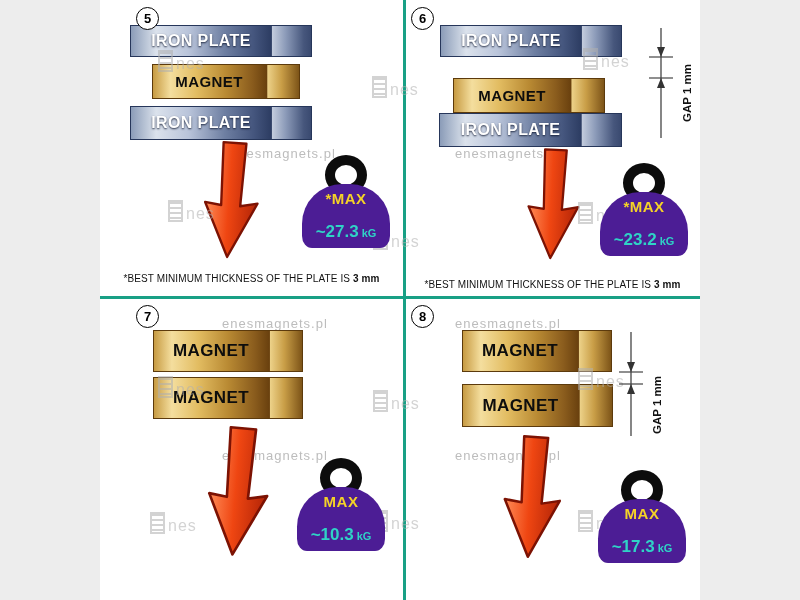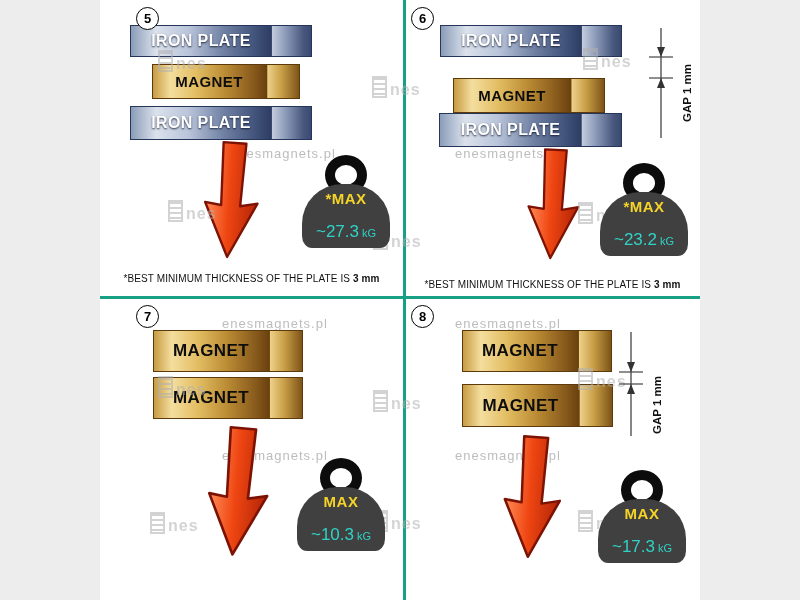--- a/index.html
+++ b/index.html
@@ -44,47 +44,47 @@
   .magnet.big{font-size:17px;}
 
   .arrow{position:absolute;z-index:2;overflow:visible;}
 
   .weight{position:absolute;width:88px;text-align:center;z-index:4;}
   .weight .ring{
     width:22px;height:20px;border:10px solid #0c0c0c;border-radius:50%;
     margin:0 auto;background:#fff;
   }
   .weight .wbody{
-    margin-top:-11px;position:relative;height:64px;background:#404040;
+    margin-top:-11px;position:relative;height:64px;background:#4c1d95;
     border-radius:46% 46% 10px 10px / 62% 62% 12px 12px;
     display:flex;flex-direction:column;justify-content:center;align-items:center;gap:15px;
   }
   .weight .wmax{color:#f5d327;font-weight:bold;font-size:15px;letter-spacing:.5px;}
-  .weight .wval{color:#2fd3c6;font-weight:normal;font-size:17px;}
+  .weight .wval{color:#2fd3c6;font-weight:bold;font-size:17px;}
   .weight .unit{font-size:11px;margin-left:3px;}
 
   .footnote{position:absolute;font-size:10px;color:#111;text-align:center;z-index:3;letter-spacing:.1px;}
   .footnote b{font-weight:bold;}
 
   .gap-dim{position:absolute;z-index:3;}
   .gap-label{
     position:absolute;z-index:3;white-space:nowrap;
     font-size:11.5px;font-weight:bold;color:#111;
     transform:rotate(-90deg);transform-origin:0 0;
   }
 
   .wm-text{
     position:absolute;color:#bdbdbd;font-size:13px;letter-spacing:1px;z-index:1;white-space:nowrap;
   }
   .enes{position:absolute;display:flex;align-items:flex-end;gap:3px;z-index:3;opacity:.55;}
   .enes .ebox{
     width:15px;height:22px;border:2px solid #b0b0b0;box-sizing:border-box;
     background:repeating-linear-gradient(180deg,#b0b0b0 0 2px,transparent 2px 5px);
   }
-  .enes .etxt{color:#b0b0b0;font-size:16px;font-weight:bold;line-height:1;letter-spacing:1px;}
+  .enes .etxt{color:#b0b0b0;font-size:16px;font-weight:normal;line-height:1;letter-spacing:1px;}
 </style>
 </head>
 <body>
 
 <svg width="0" height="0" style="position:absolute" aria-hidden="true">
   <defs>
     <linearGradient id="arrowGrad" x1="0" y1="0" x2="1" y2="0">
       <stop offset="0" stop-color="#ff8c58"></stop>
       <stop offset="0.45" stop-color="#ef4612"></stop>
       <stop offset="1" stop-color="#b22407"></stop>

